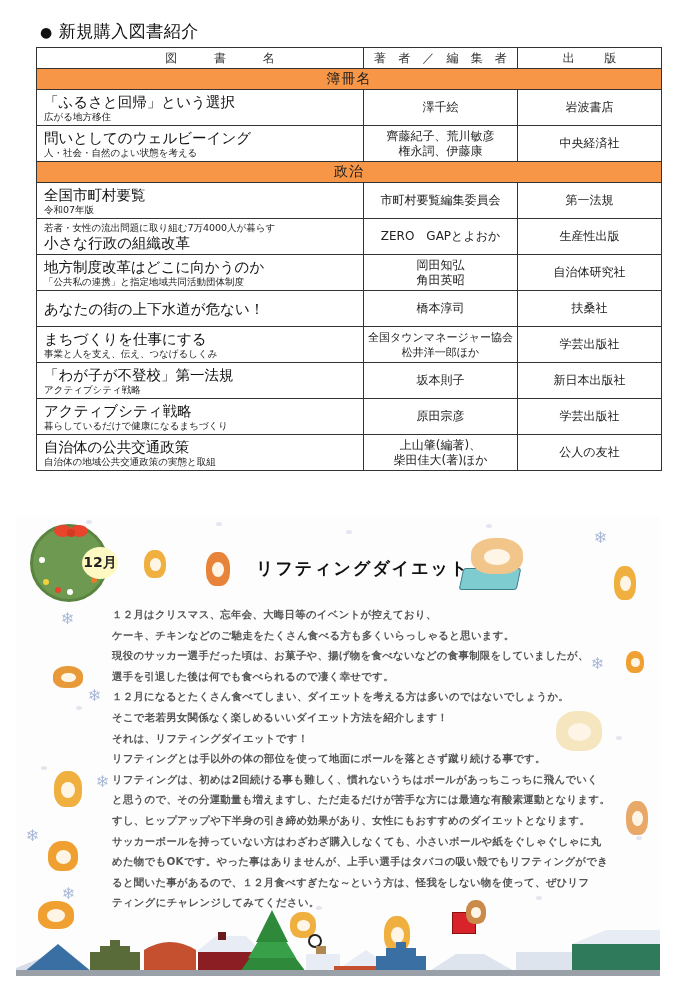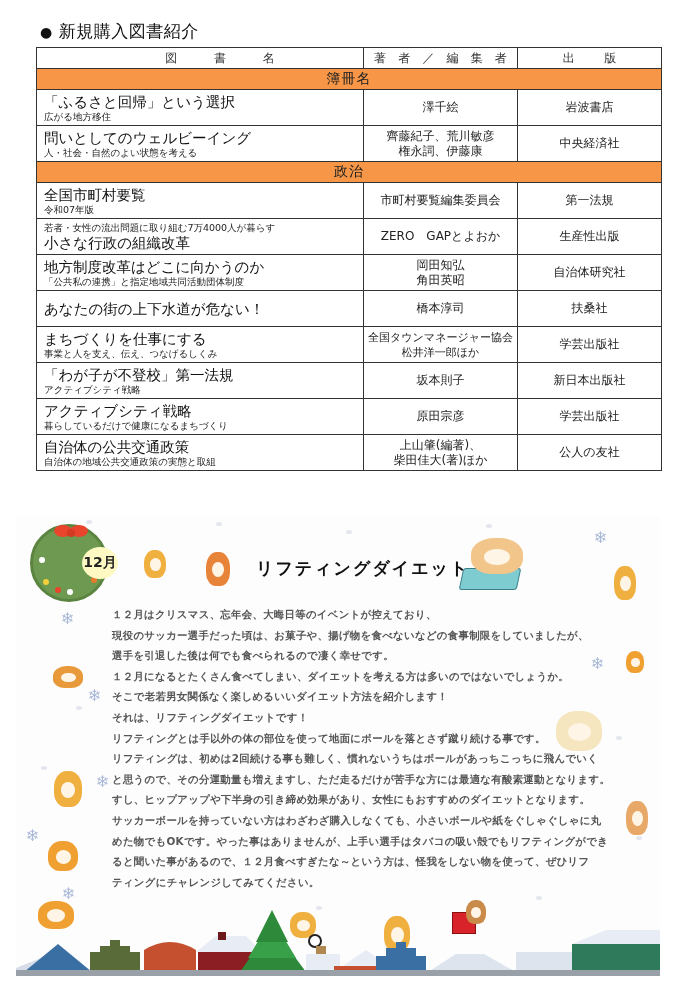--- a/index.html
+++ b/index.html
@@ -310,20 +310,21 @@
     </div>
   <div class="dog" style="left:540px;top:195px;width:46px;height:40px;background:#f5e6c0">
       <div class="face"></div>
     </div>
   <div class="dog" style="left:610px;top:285px;width:22px;height:34px;background:#e8a868">
       <div class="face"></div>
     </div>
 
   <div class="article-body">
     <p>１２月はクリスマス、忘年会、大晦日等のイベントが控えており、</p>
+    <p>ケーキ、チキンなどのご馳走をたくさん食べる方も多くいらっしゃると思います。</p>
     <p>現役のサッカー選手だった頃は、お菓子や、揚げ物を食べないなどの食事制限をしていましたが、</p>
     <p>選手を引退した後は何でも食べられるので凄く幸せです。</p>
     <p>１２月になるとたくさん食べてしまい、ダイエットを考える方は多いのではないでしょうか。</p>
     <p>そこで老若男女関係なく楽しめるいいダイエット方法を紹介します！</p>
     <p>それは、リフティングダイエットです！</p>
     <p>リフティングとは手以外の体の部位を使って地面にボールを落とさず蹴り続ける事です。</p>
     <p>リフティングは、初めは2回続ける事も難しく、慣れないうちはボールがあっちこっちに飛んでいく</p>
     <p>と思うので、その分運動量も増えますし、ただ走るだけが苦手な方には最適な有酸素運動となります。</p>
     <p>すし、ヒップアップや下半身の引き締め効果があり、女性にもおすすめのダイエットとなります。</p>
     <p>サッカーボールを持っていない方はわざわざ購入しなくても、小さいボールや紙をぐしゃぐしゃに丸</p>

